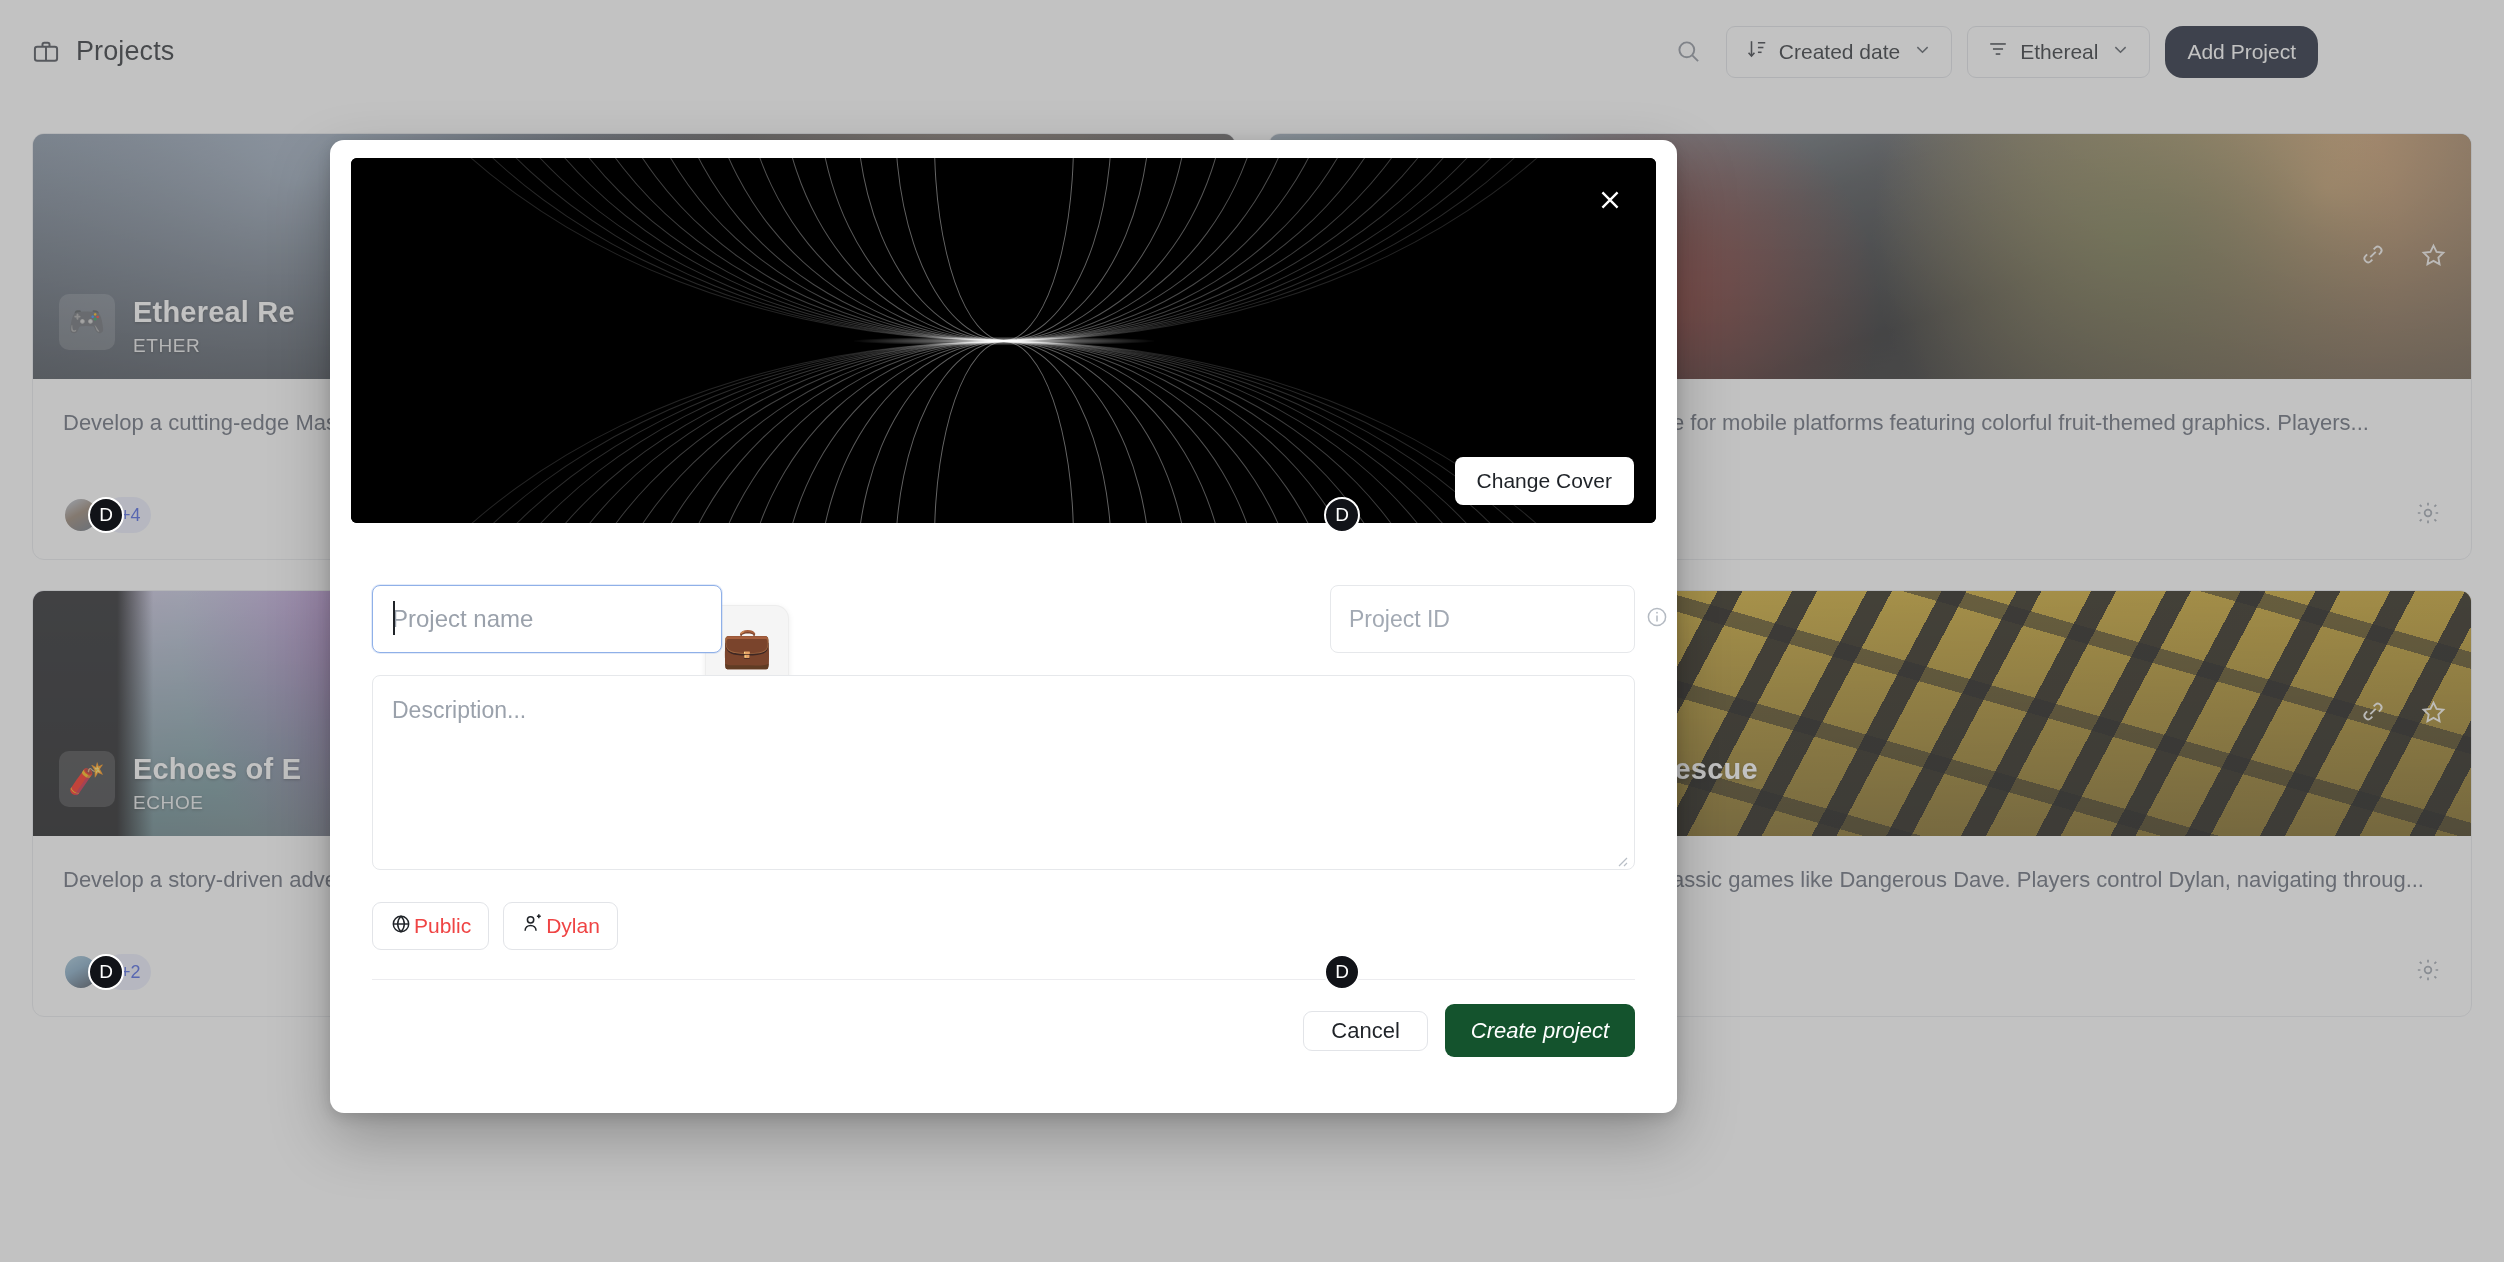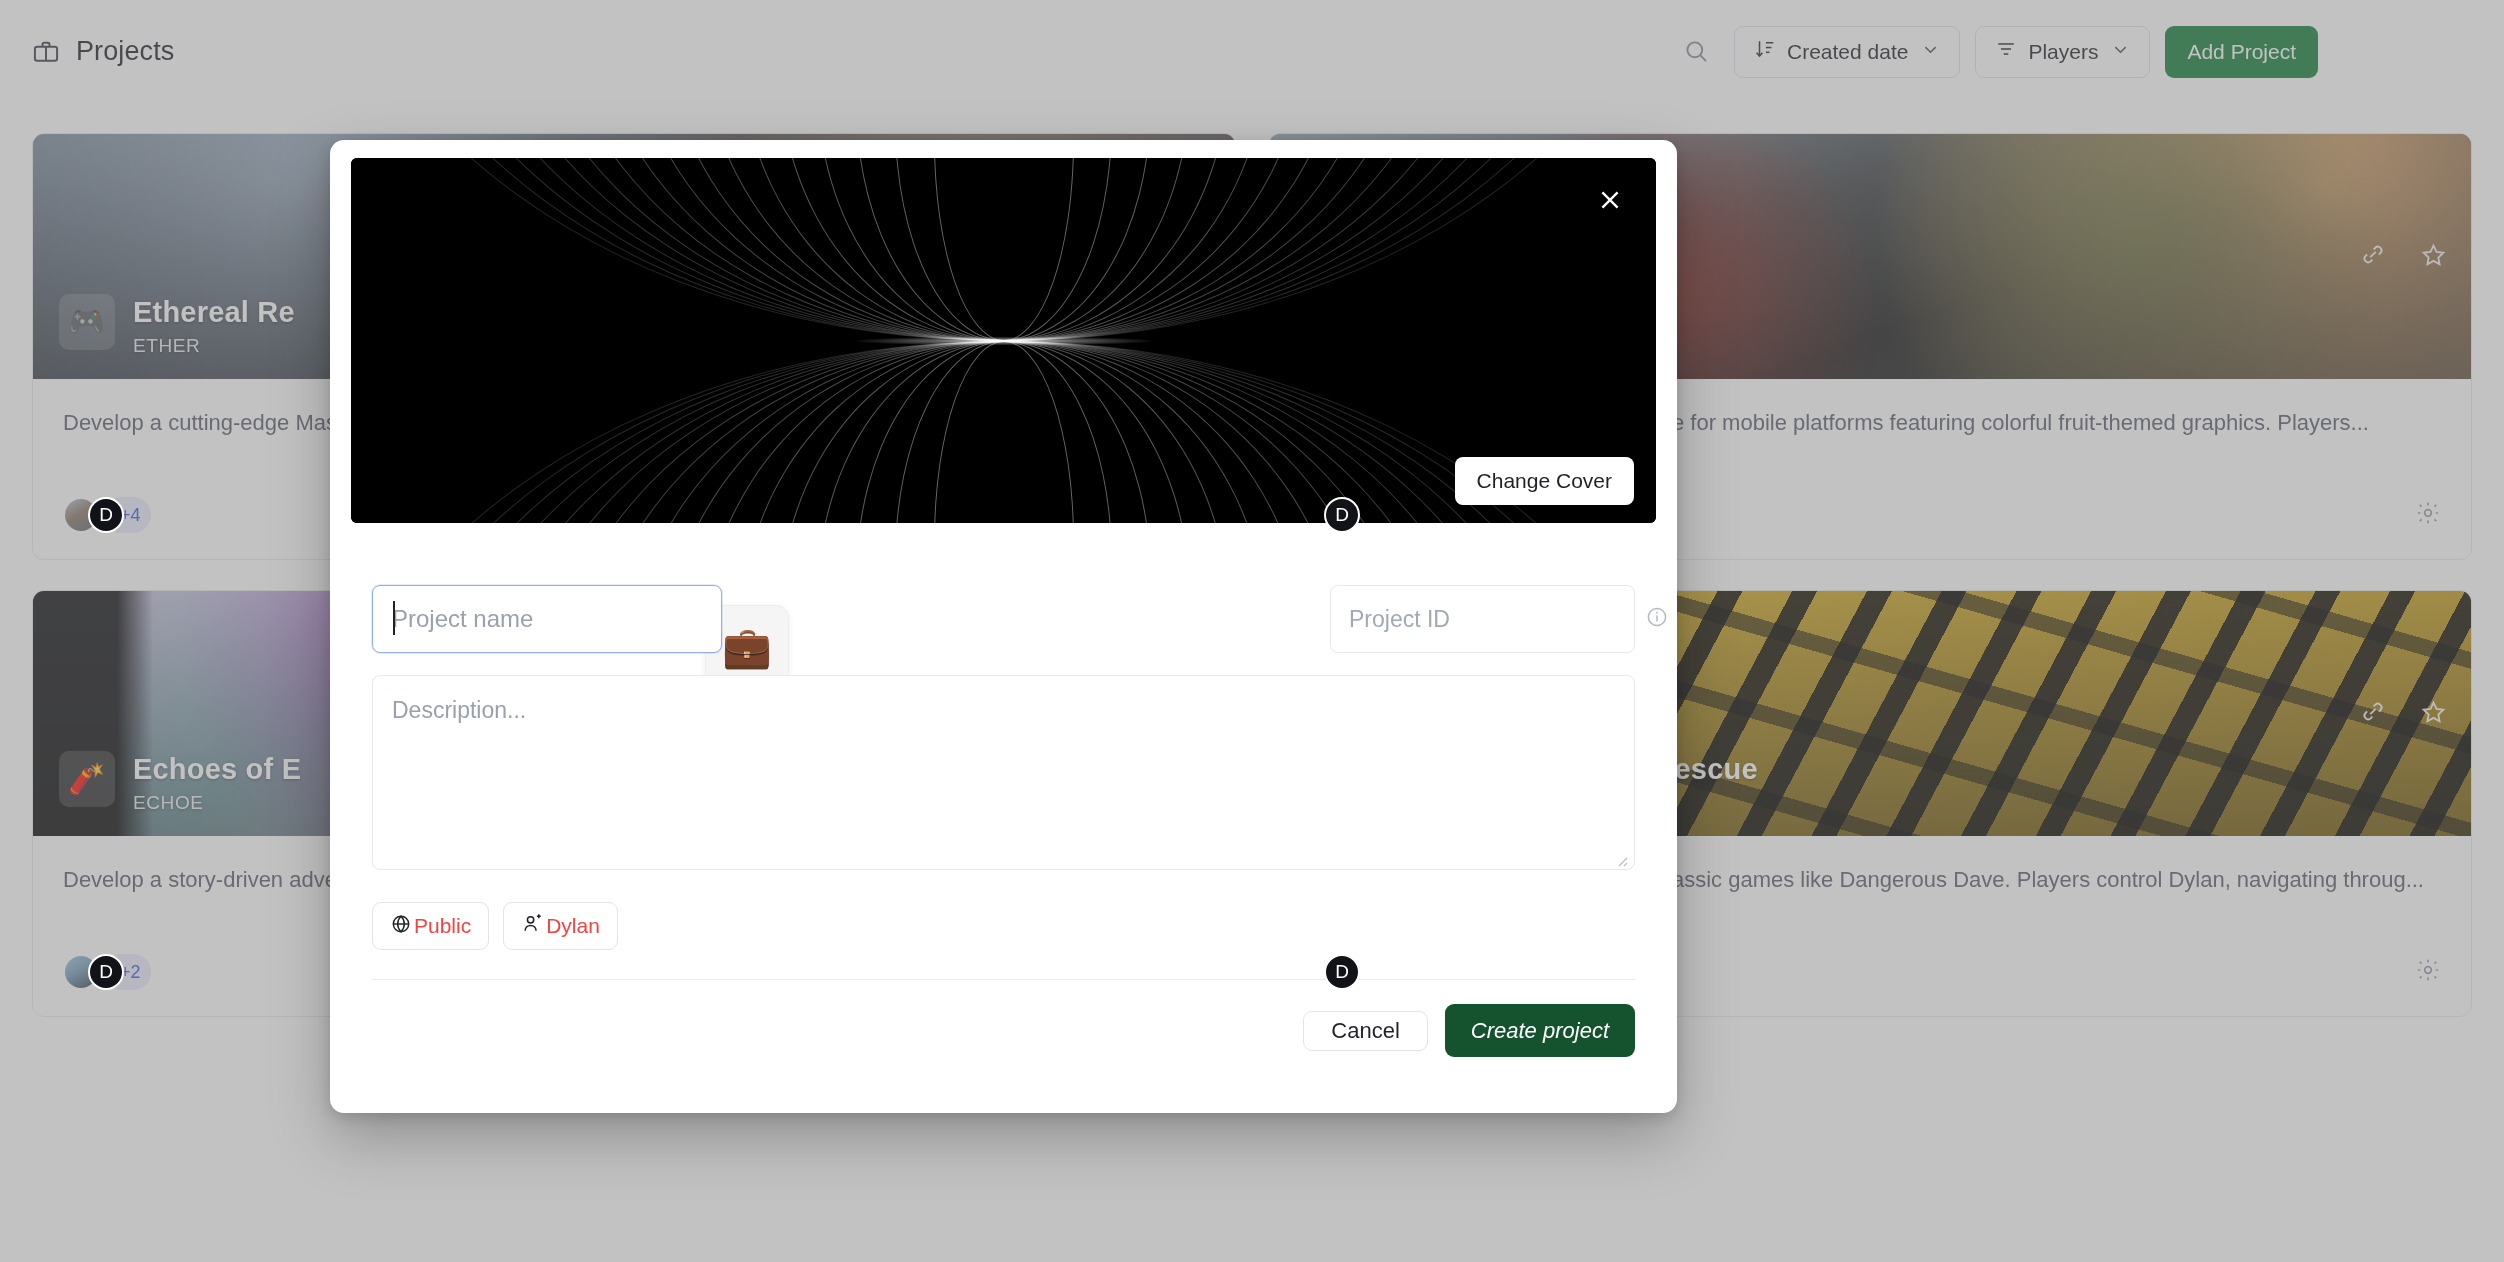--- a/index.html
+++ b/index.html
@@ -292,29 +292,29 @@
       </button>
 
       <button class="pill-btn">
         <span>
           <svg width="22" height="22" viewBox="0 0 24 24" fill="none" stroke="#2b2f36" stroke-width="1.7">
             <path d="M3.5 6.5h17"></path>
               <path d="M6.5 12h11"></path>
               <path d="M9.5 17.5h5"></path>
           </svg>
         </span>
-        <span>Players</span>
+        <span>Ethereal</span>
         <span class="chev">
           <svg width="19" height="19" viewBox="0 0 24 24" fill="none" stroke="#4c525b" stroke-width="1.9">
             <path d="M5.5 9l6.5 6.4L18.5 9"></path>
           </svg>
         </span>
       </button>
 
-      <button class="primary-btn" id="addProjectBtn" style="background: #15803d;">Add Project</button>
+      <button class="primary-btn" id="addProjectBtn" style="background: #0f172a; border-radius: 18px;">Add Project</button>
     </div>
   </div>
 
   <div class="grid">
 
     <div class="card">
       <div class="card-cover">
         <div class="cover-img" style="background:
                radial-gradient(circle at 22% 18%, #a7b8cd 0%, rgba(167,184,205,0) 46%),
                radial-gradient(circle at 78% 30%, #8d7f74 0%, rgba(141,127,116,0) 52%),

